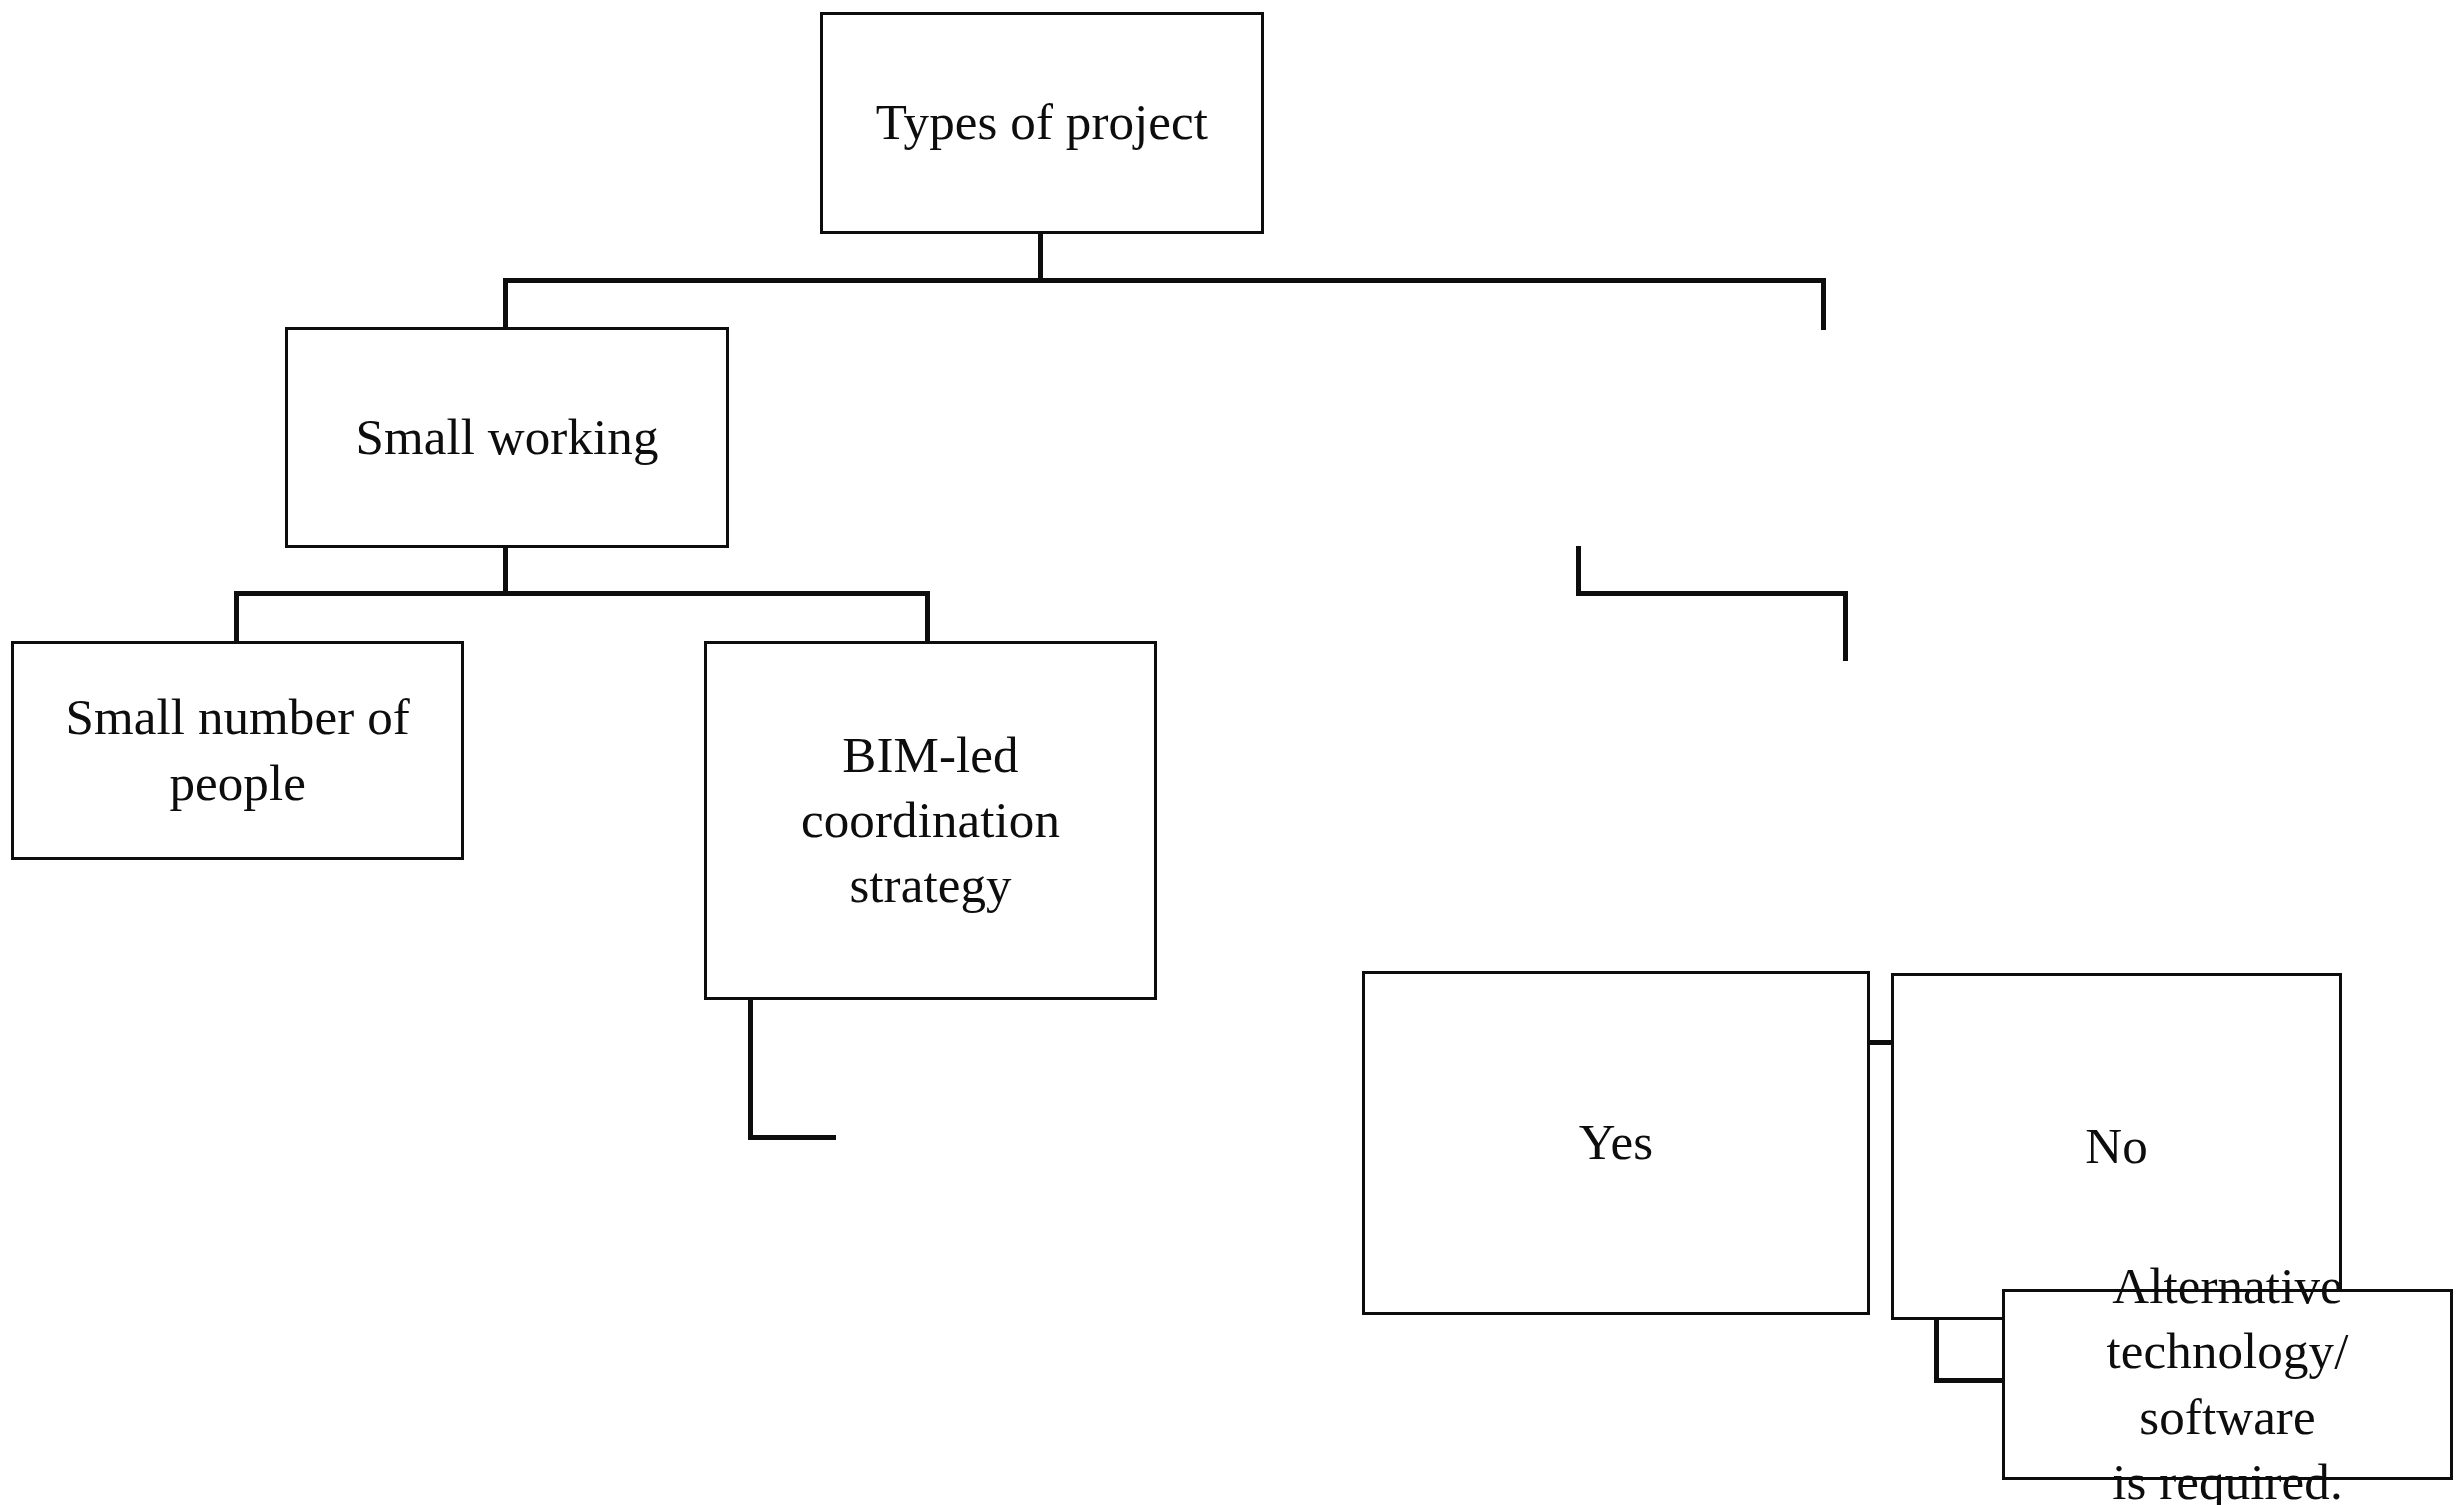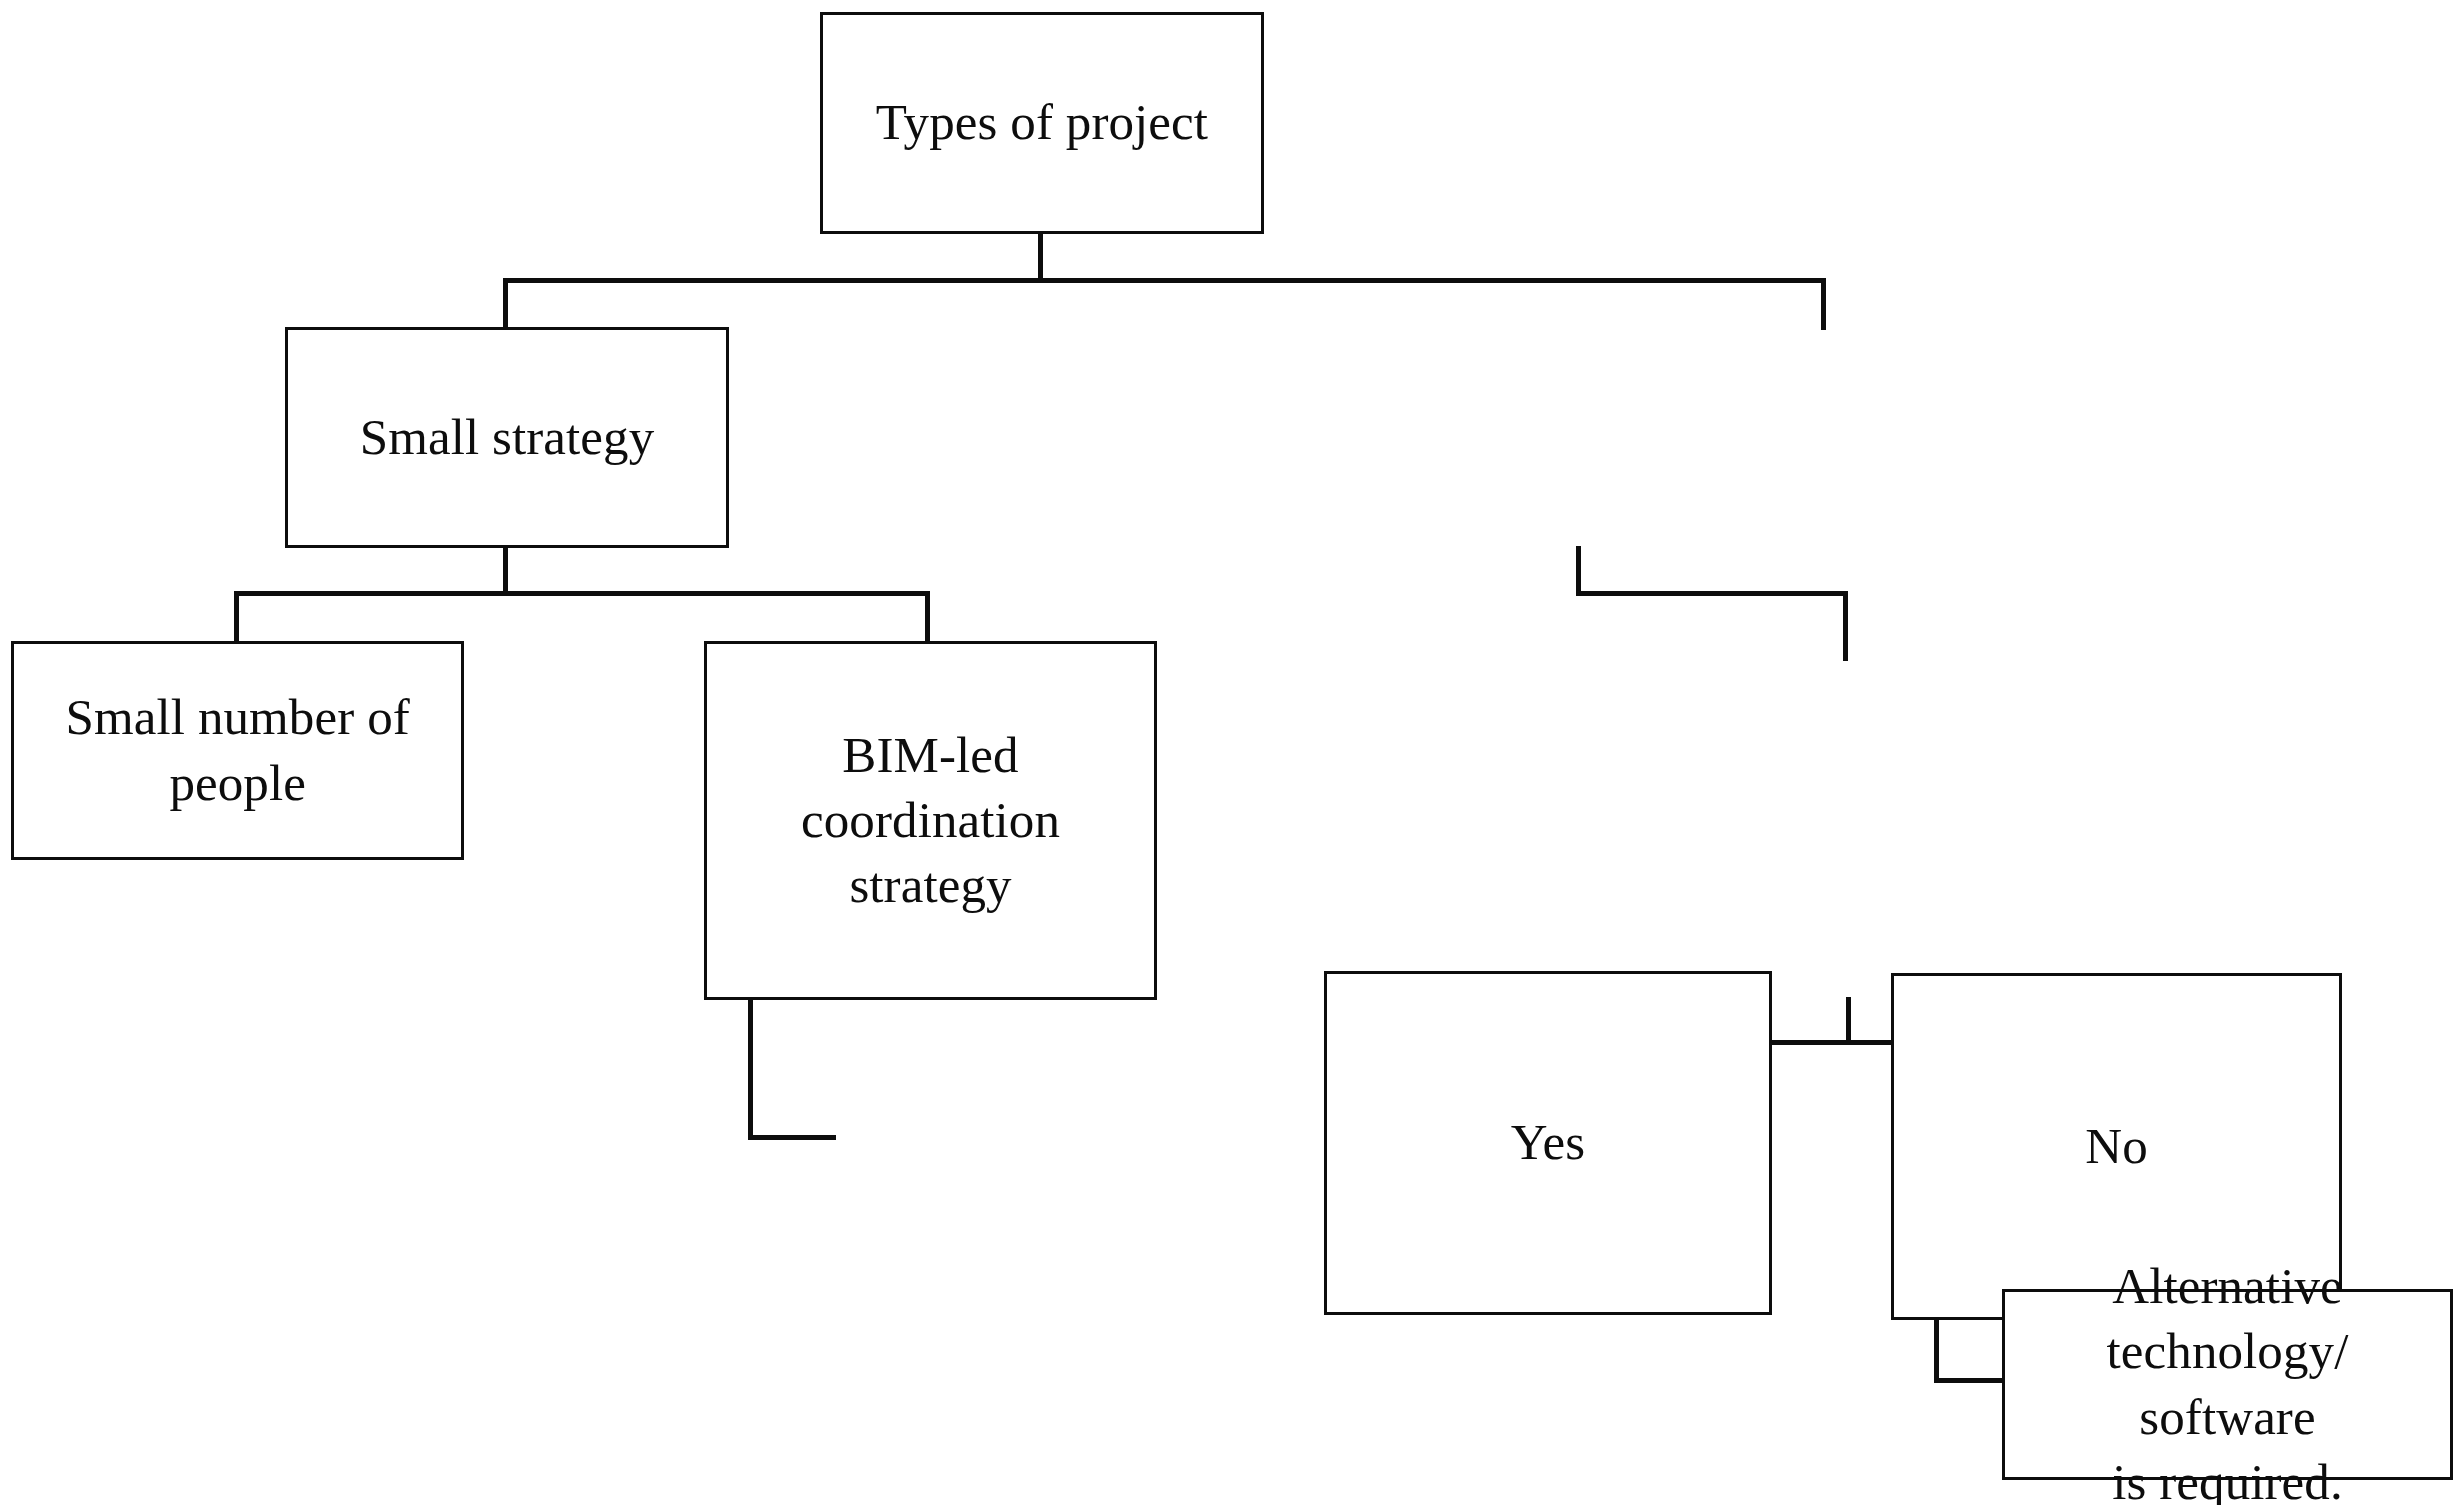--- a/index.html
+++ b/index.html
@@ -47,21 +47,21 @@
     z-index: 1;
   }
   
   #node-root          { left:820px; top:12px;   width:444px;  height:222px; }
   #node-small-project { left:285px;  top:327px;  width:444px;  height:221px; }
   #node-large-project { left:1351px; top:327px;  width:457px;  height:221px; }
   #node-small-number  { left:11.2px;   top:641px;  width:453px;  height:219px; }
   #node-bim-led       { left:704px;  top:641px;  width:453px;  height:359px; }
   #node-many-people   { left:1622px; top:659px;  width:452px;  height:341px; }
   #node-sequential    { left:833px; top:965px; width:448px;  height:347px; }
-  #node-yes           { left:1324px; top:971px; width:448px;  height:344px; }
+  #node-yes           { left:1362px; top:971px; width:508px;  height:344px; }
   #node-no            { left:1891px; top:973px; width:451px;  height:347px; }
   #node-alternative   { left:2002px; top:1289px; width:451px;  height:191px; }
 </style>
 </head>
 <body>
 
 <div id="canvas">
 
   <div class="conn" style="left:1038px; top:234px; width:4.5px; height:46px;"></div>
 
@@ -89,21 +89,21 @@
   <div class="conn" style="left:2118px; top:1040px; width:4.5px; height:84px;"></div>
 
   <div class="conn" style="left:1934px; top:1317px; width:4.5px; height:66px;"></div>
   <div class="conn" style="left:1934px; top:1378px; width:72px; height:4.5px;"></div>
 
   <div class="node" id="node-root">
     <span class="label">Types of project</span>
   </div>
 
   <div class="node" id="node-small-project">
-    <span class="label">Small strategy</span>
+    <span class="label">Small working</span>
   </div>
 
 
   <div class="node" id="node-small-number">
     <span class="label">Small number of
 people</span>
   </div>
 
   <div class="node" id="node-bim-led">
     <span class="label">BIM-led coordination

